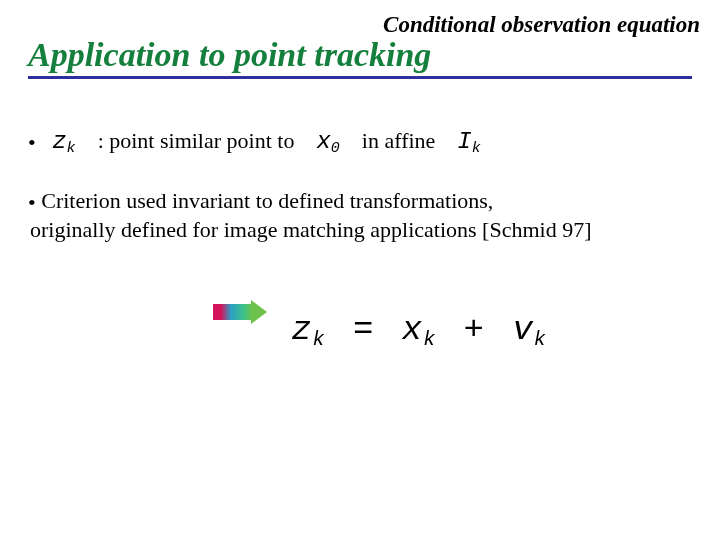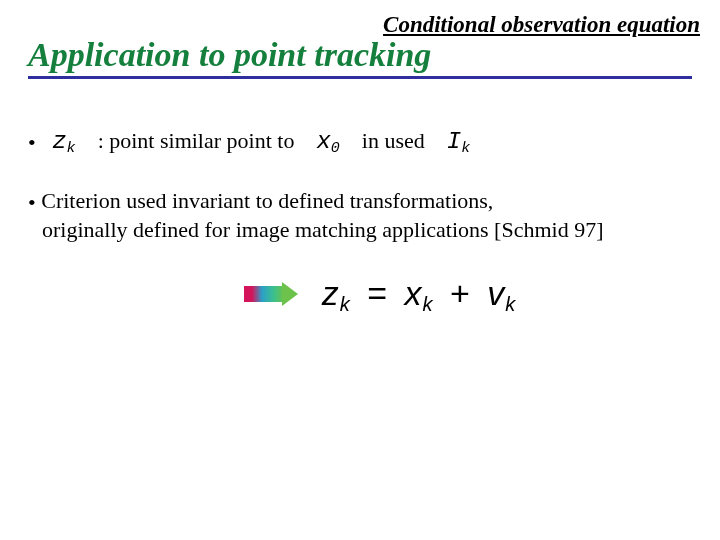--- a/index.html
+++ b/index.html
@@ -19,21 +19,20 @@
     box-sizing: border-box;
     padding: 10px 28px 20px 28px;
   }
   .header-right {
     text-align: right;
     font-style: italic;
     font-weight: bold;
     font-size: 23px;
     margin-top: 2px;
     margin-right: -8px;
-    text-decoration: underline;
   }
   .title {
     font-style: italic;
     font-weight: bold;
     font-size: 34px;
     margin-top: -2px;
     margin-bottom: 2px;
     color: #15803d;
   }
   .title-underline {
@@ -58,21 +57,21 @@
     font-family: Liberation Mono, monospace;
     font-style: italic;
     font-size: 24px;
   }
   .mathvar .sub {
     font-size: 15px;
     vertical-align: -4px;
     font-style: italic;
   }
   .indent-continue {
-    margin-left: 14px;
+    margin-left: 2px;
     text-align: right;
   }
   .eq-row {
     margin-top: 22px;
     display: flex;
     align-items: center;
     justify-content: center;
     gap: 24px;
   }
   .arrow {
@@ -99,24 +98,25 @@
     position: absolute;
     left: 38px;
     top: 0;
     width: 0;
     height: 0;
     border-top: 12px solid transparent;
     border-bottom: 12px solid transparent;
     border-left: 16px solid #6cc24a;
   }
   .eq {
-    font-family: Liberation Sans, sans-serif;
+    font-family: Liberation Mono, monospace;
     font-style: italic;
     font-size: 34px;
     letter-spacing: 1px;
+    margin-top: 37px;
   }
   .eq .sub {
     font-size: 20px;
     vertical-align: -6px;
     font-style: italic;
   }
   .eq .op {
     font-style: normal;
     margin: 0 6px;
   }
@@ -135,21 +135,21 @@
 
     <div class="bullet">
       <span class="bullet-dot">•</span>
       &nbsp;
       <span class="mathvar"><span>z</span><span class="sub">k</span></span>
       &nbsp;&nbsp;
       <span>: point similar point to</span>
       &nbsp;&nbsp;
       <span class="mathvar"><span>x</span><span class="sub">0</span></span>
       &nbsp;&nbsp;
-      <span>in used</span>
+      <span>in affine</span>
       &nbsp;&nbsp;
       <span class="mathvar"><span>I</span><span class="sub">k</span></span>
     </div>
 
 
     <div class="bullet">
       <span class="bullet-dot">•</span>
       <span>Criterion used invariant to defined transformations,</span><br>
       <span class="indent-continue">originally defined for image matching applications [Schmid 97]</span>
     </div>

